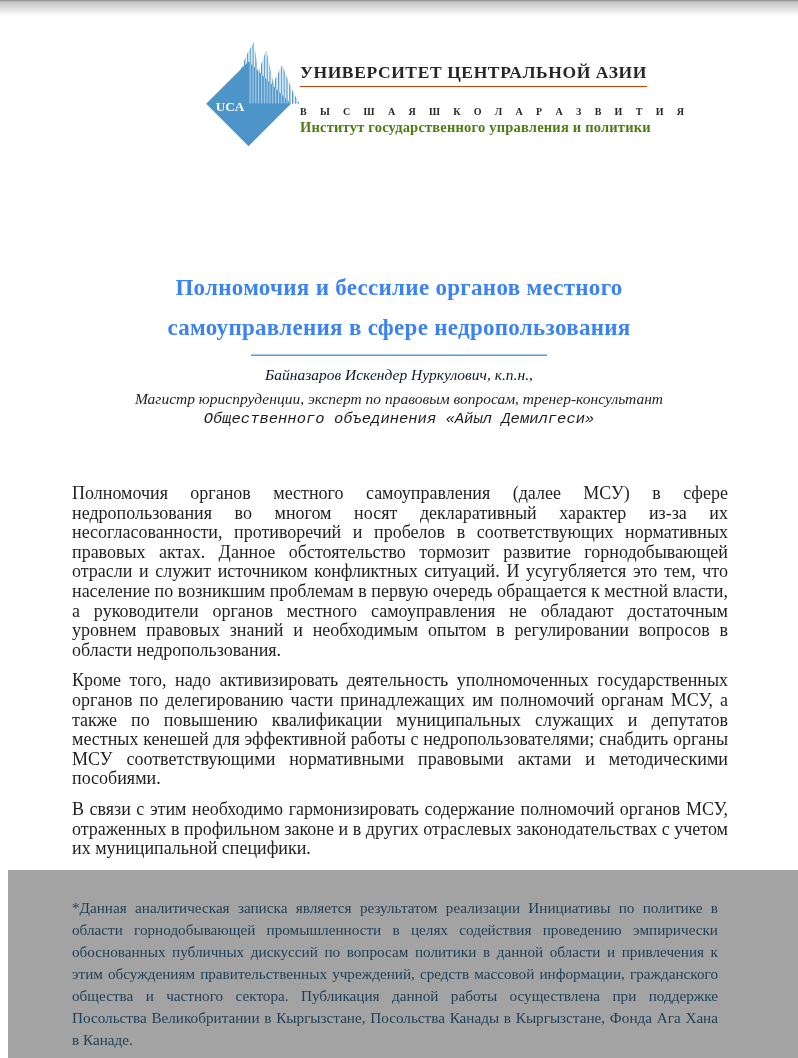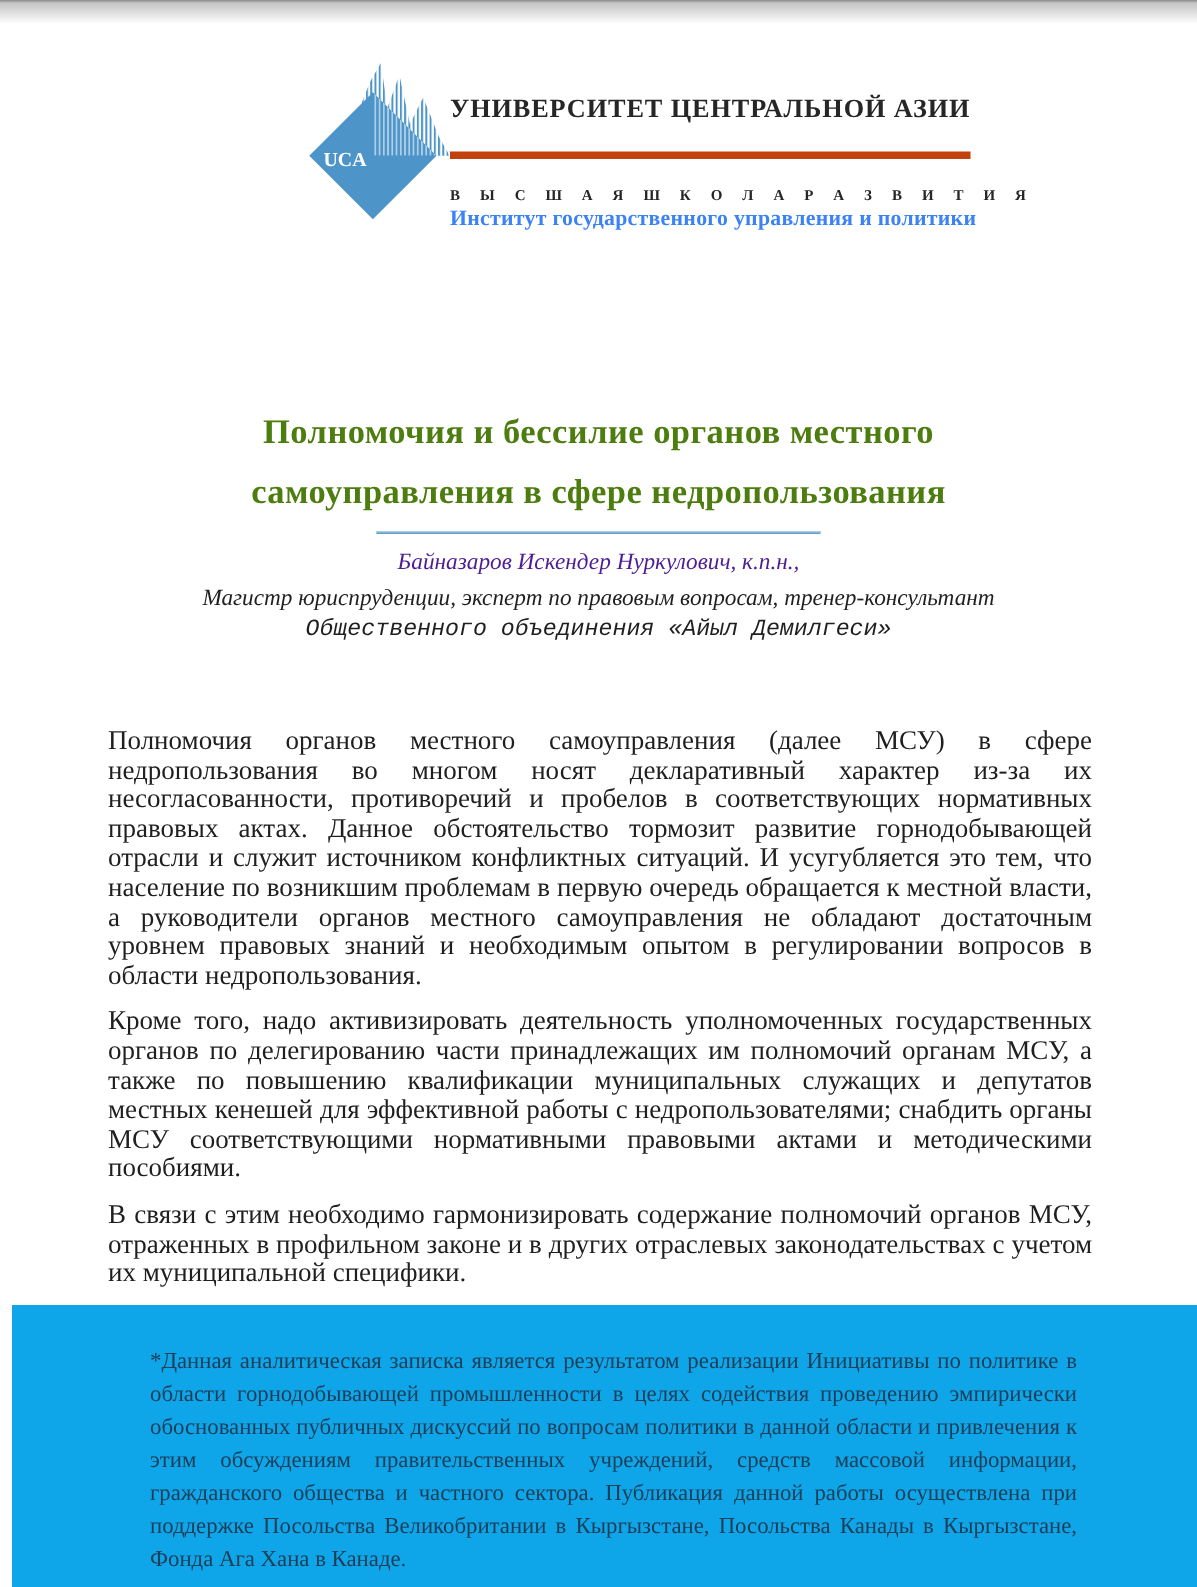--- a/index.html
+++ b/index.html
@@ -17,64 +17,64 @@
     pointer-events: none;
   }
 
   
   .masthead { position: absolute; top: 40px; left: 203px; }
   .logo-svg { position: absolute; top: 2px; left: 0; width: 100px; height: 106px; }
   .org-block { position: absolute; top: 22px; left: 97px; width: 330px; }
   .org-university {
     font-size: 17.5px; font-weight: bold; letter-spacing: 0.6px;
     color: #262626; white-space: nowrap;
-    border-bottom: 5px solid #c2410c; padding-bottom: 18px; display: inline-block;
+    border-bottom: 1px solid #c2410c; padding-bottom: 3px; display: inline-block;
   }
   .org-school {
     margin-top: 19px; font-size: 10px; font-weight: bold; letter-spacing: 5.4px;
     color: #262626; white-space: nowrap;
   }
   .org-institute {
     margin-top: 2px; font-size: 14.5px; font-weight: bold;
-    color: #3b82f6; white-space: nowrap; letter-spacing: 0.2px;
+    color: #4d7c0f; white-space: nowrap; letter-spacing: 0.2px;
   }
 
   
   .doc-title {
     position: absolute; top: 268px; left: 36px; width: 726px;
-    text-align: center; color: #4d7c0f; font-weight: bold;
+    text-align: center; color: #3b82f6; font-weight: bold;
     font-size: 23px; line-height: 40px; letter-spacing: 0.3px;
   }
 
   
   .author-block { position: absolute; top: 354px; left: 36px; width: 726px; text-align: center; }
   .author-rule {
     width: 296px; height: 2px; margin: 0 auto 8px auto;
     background: #5f9fc6; border-top: 1px solid #a9cde2;
   }
-  .author-name { font-style: italic; font-size: 15.5px; line-height: 22px; color: #4c1d95; }
+  .author-name { font-style: italic; font-size: 15.5px; line-height: 22px; color: #0f172a; }
   .author-credentials { font-style: italic; font-size: 15.5px; line-height: 20px; margin-top: 3px; color: #1f1f1f; }
   .author-org { font-style: italic; font-size: 15.5px; line-height: 20px; color: #1f1f1f; font-family: Liberation Mono, monospace; }
 
   
   .resume { position: absolute; top: 484px; left: 72px; width: 656px; }
   .resume-heading {
     color: #2ca6cc; font-weight: bold; font-style: italic;
     font-size: 15.5px; margin-bottom: 12px;
   }
   .resume p {
     font-size: 18px; line-height: 19.6px; text-align: justify;
     margin-bottom: 11px; color: #1f1f1f;
   }
 
   
   .footnote-box {
     position: absolute; left: 8px; right: 0; top: 870px; bottom: 0;
-    background: #0ea5e9;
-    padding: 27px 80px 0 92px;
+    background: #a3a3a3;
+    padding: 27px 80px 0 64px;
   }
   .footnote-box p {
     font-size: 15.2px; line-height: 22px; text-align: justify;
     color: #1d3e57;
   }
 </style>
 </head>
 <body>
 
 <div class="top-shadow"></div>

